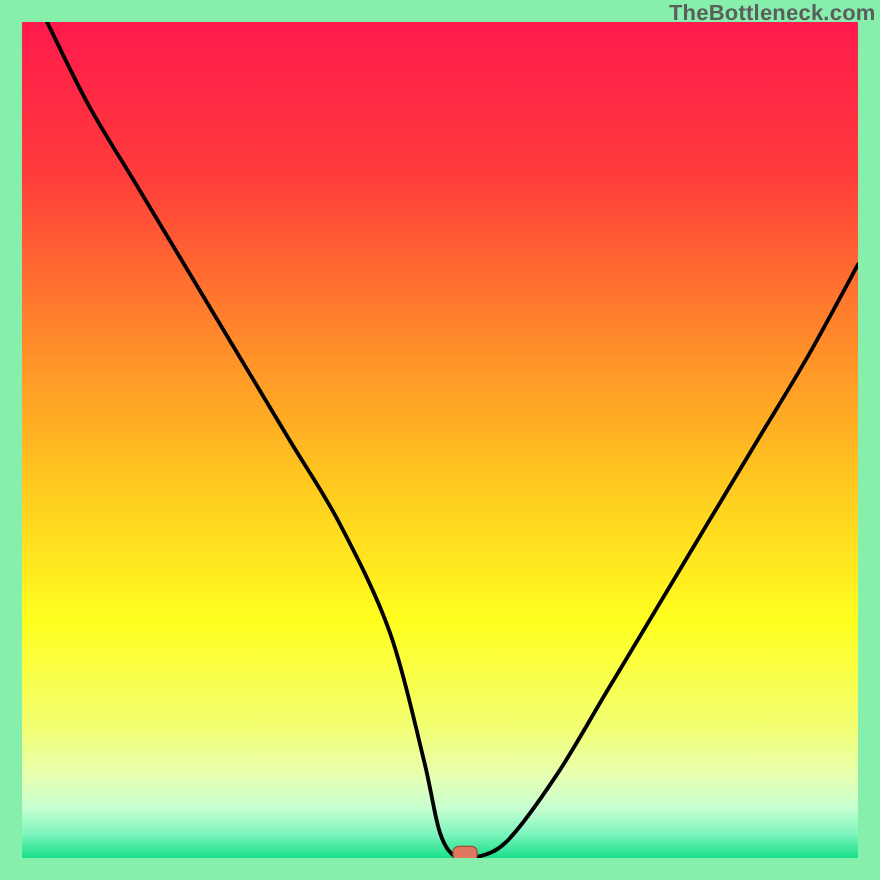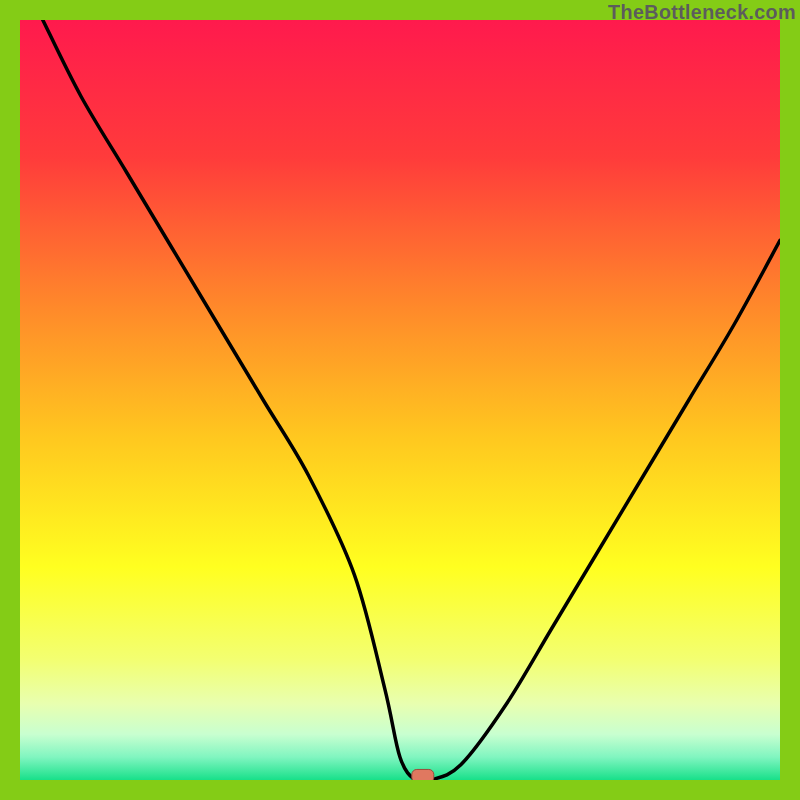--- a/index.html
+++ b/index.html
@@ -7,21 +7,21 @@
     padding: 0;
     width: 800px;
     height: 800px;
     background: #000;
     overflow: hidden;
   }
   .frame {
     position: relative;
     width: 800px;
     height: 800px;
-    background: #84cc16;
+    background: #86efac;
   }
   .plot {
     position: absolute;
     left: 20px;
     top: 20px;
     width: 760px;
     height: 760px;
   }
   .watermark {
     position: absolute;

